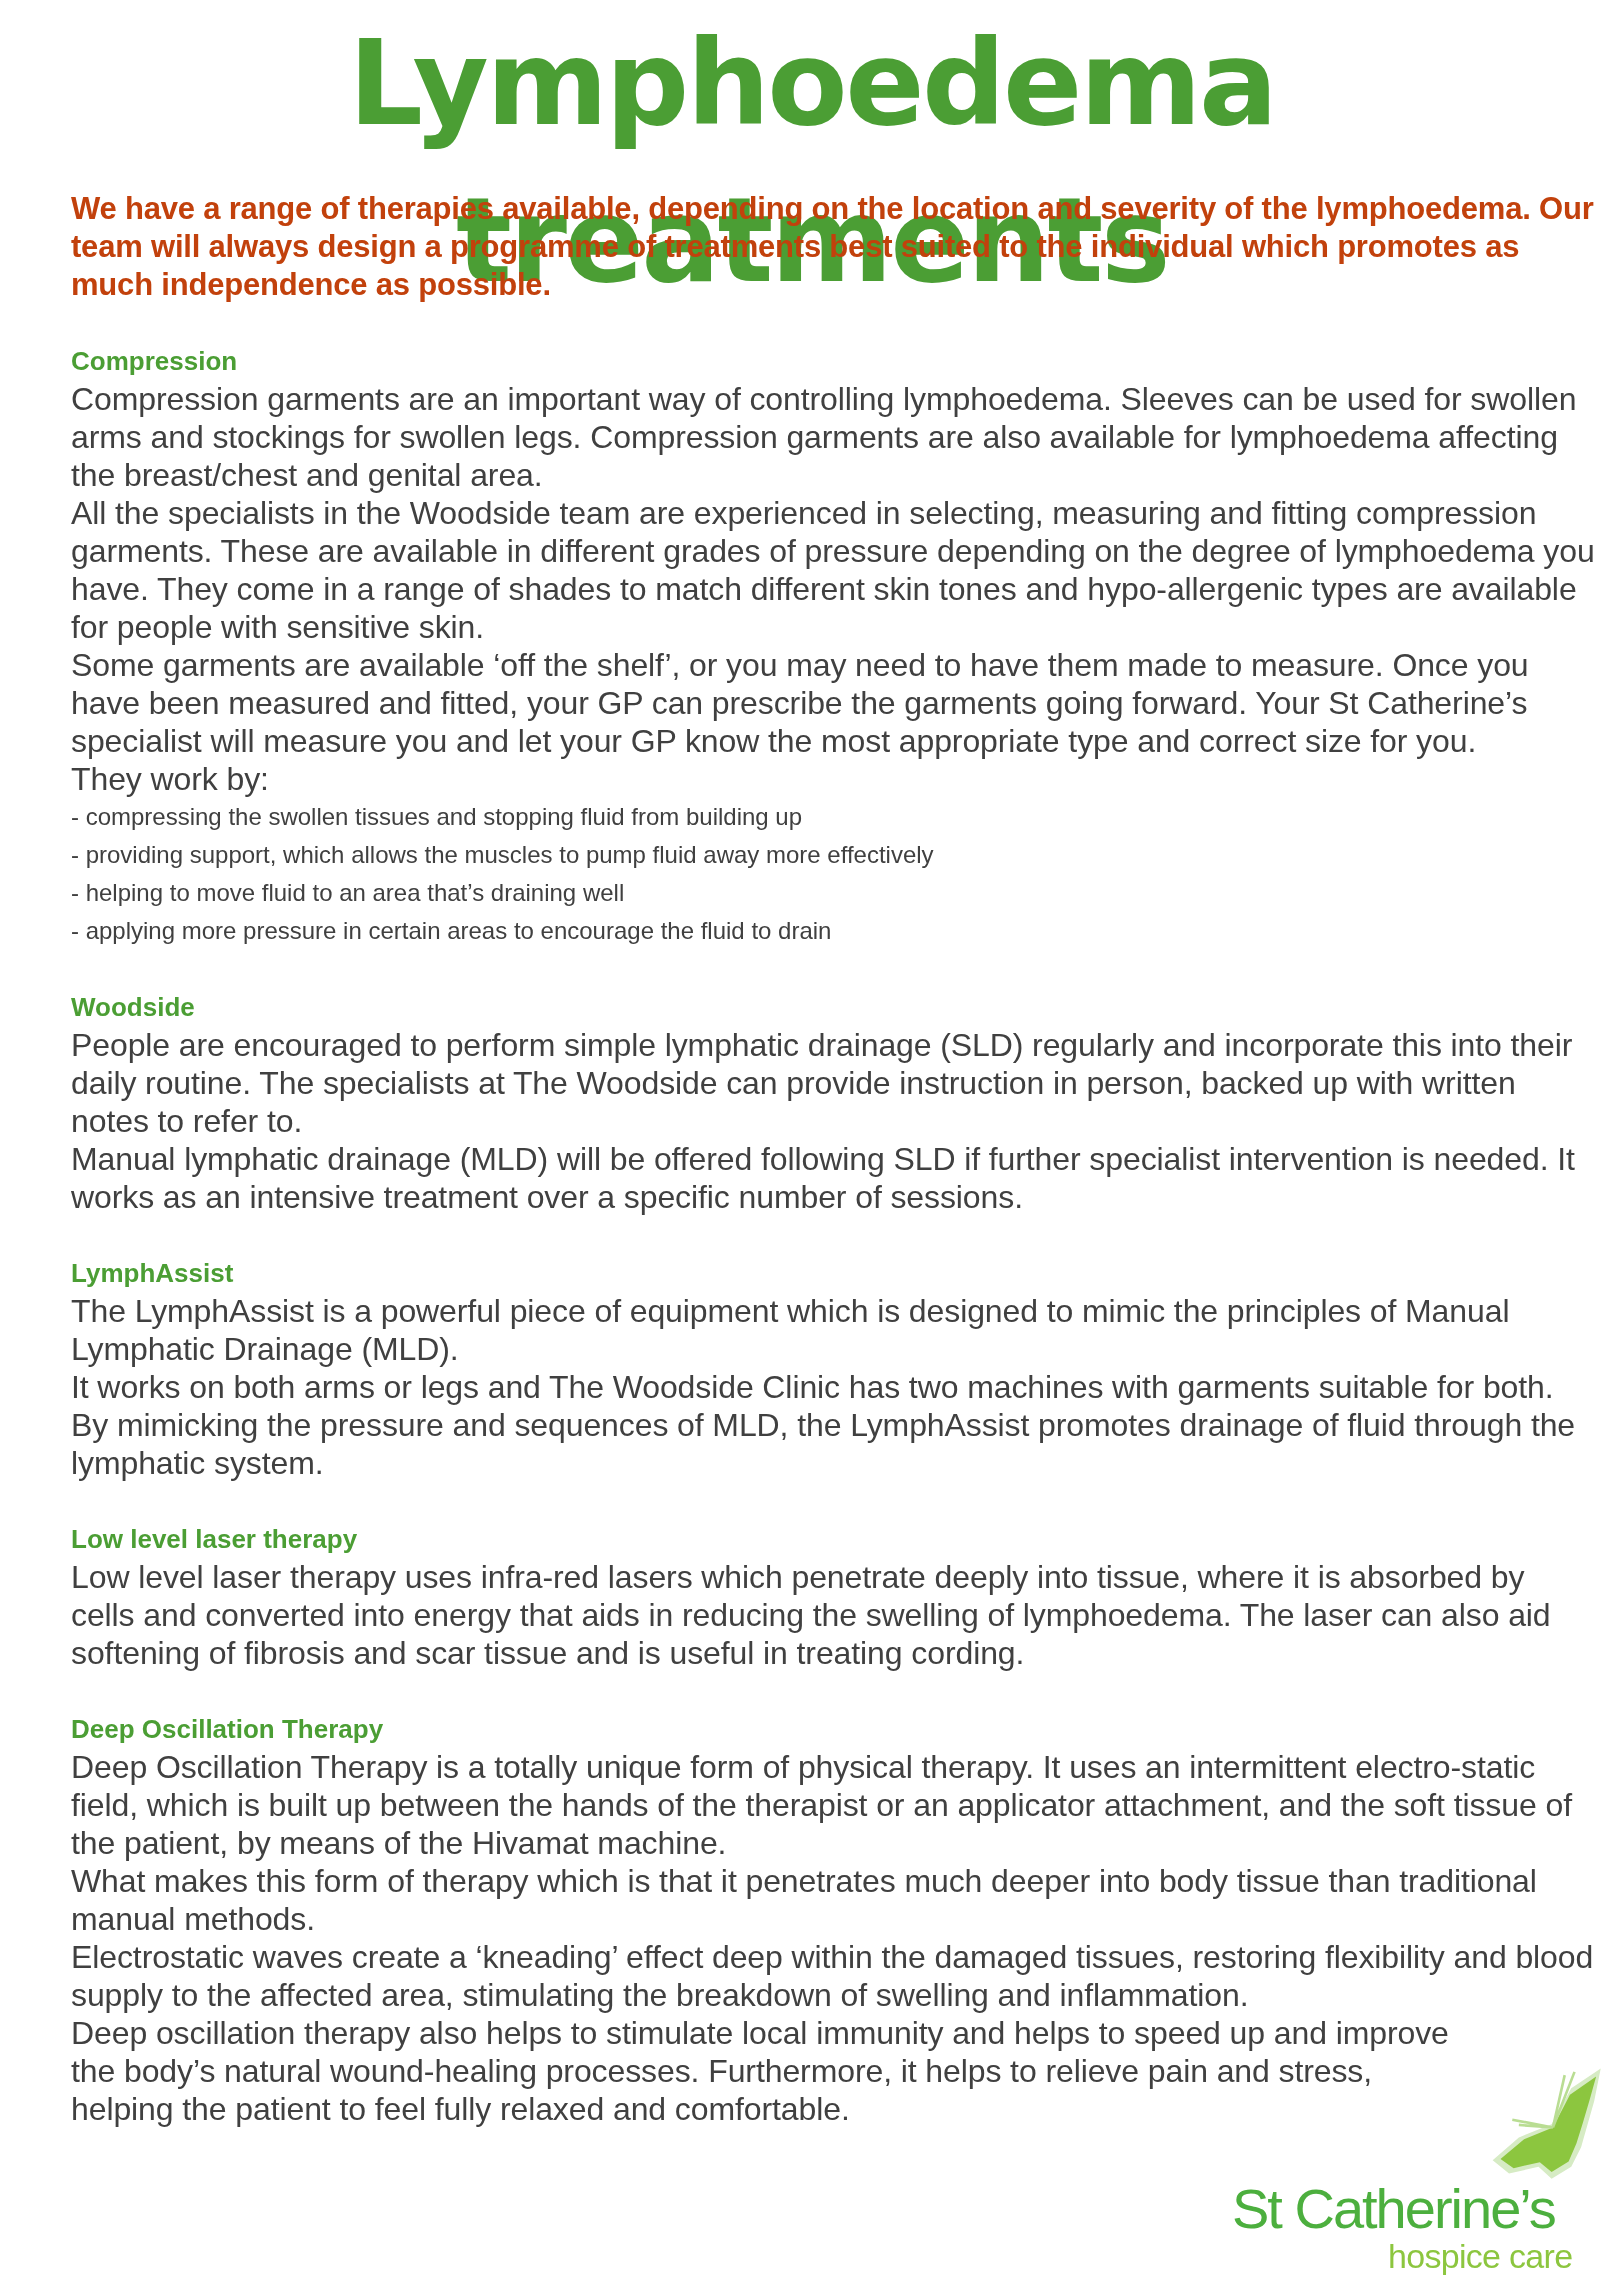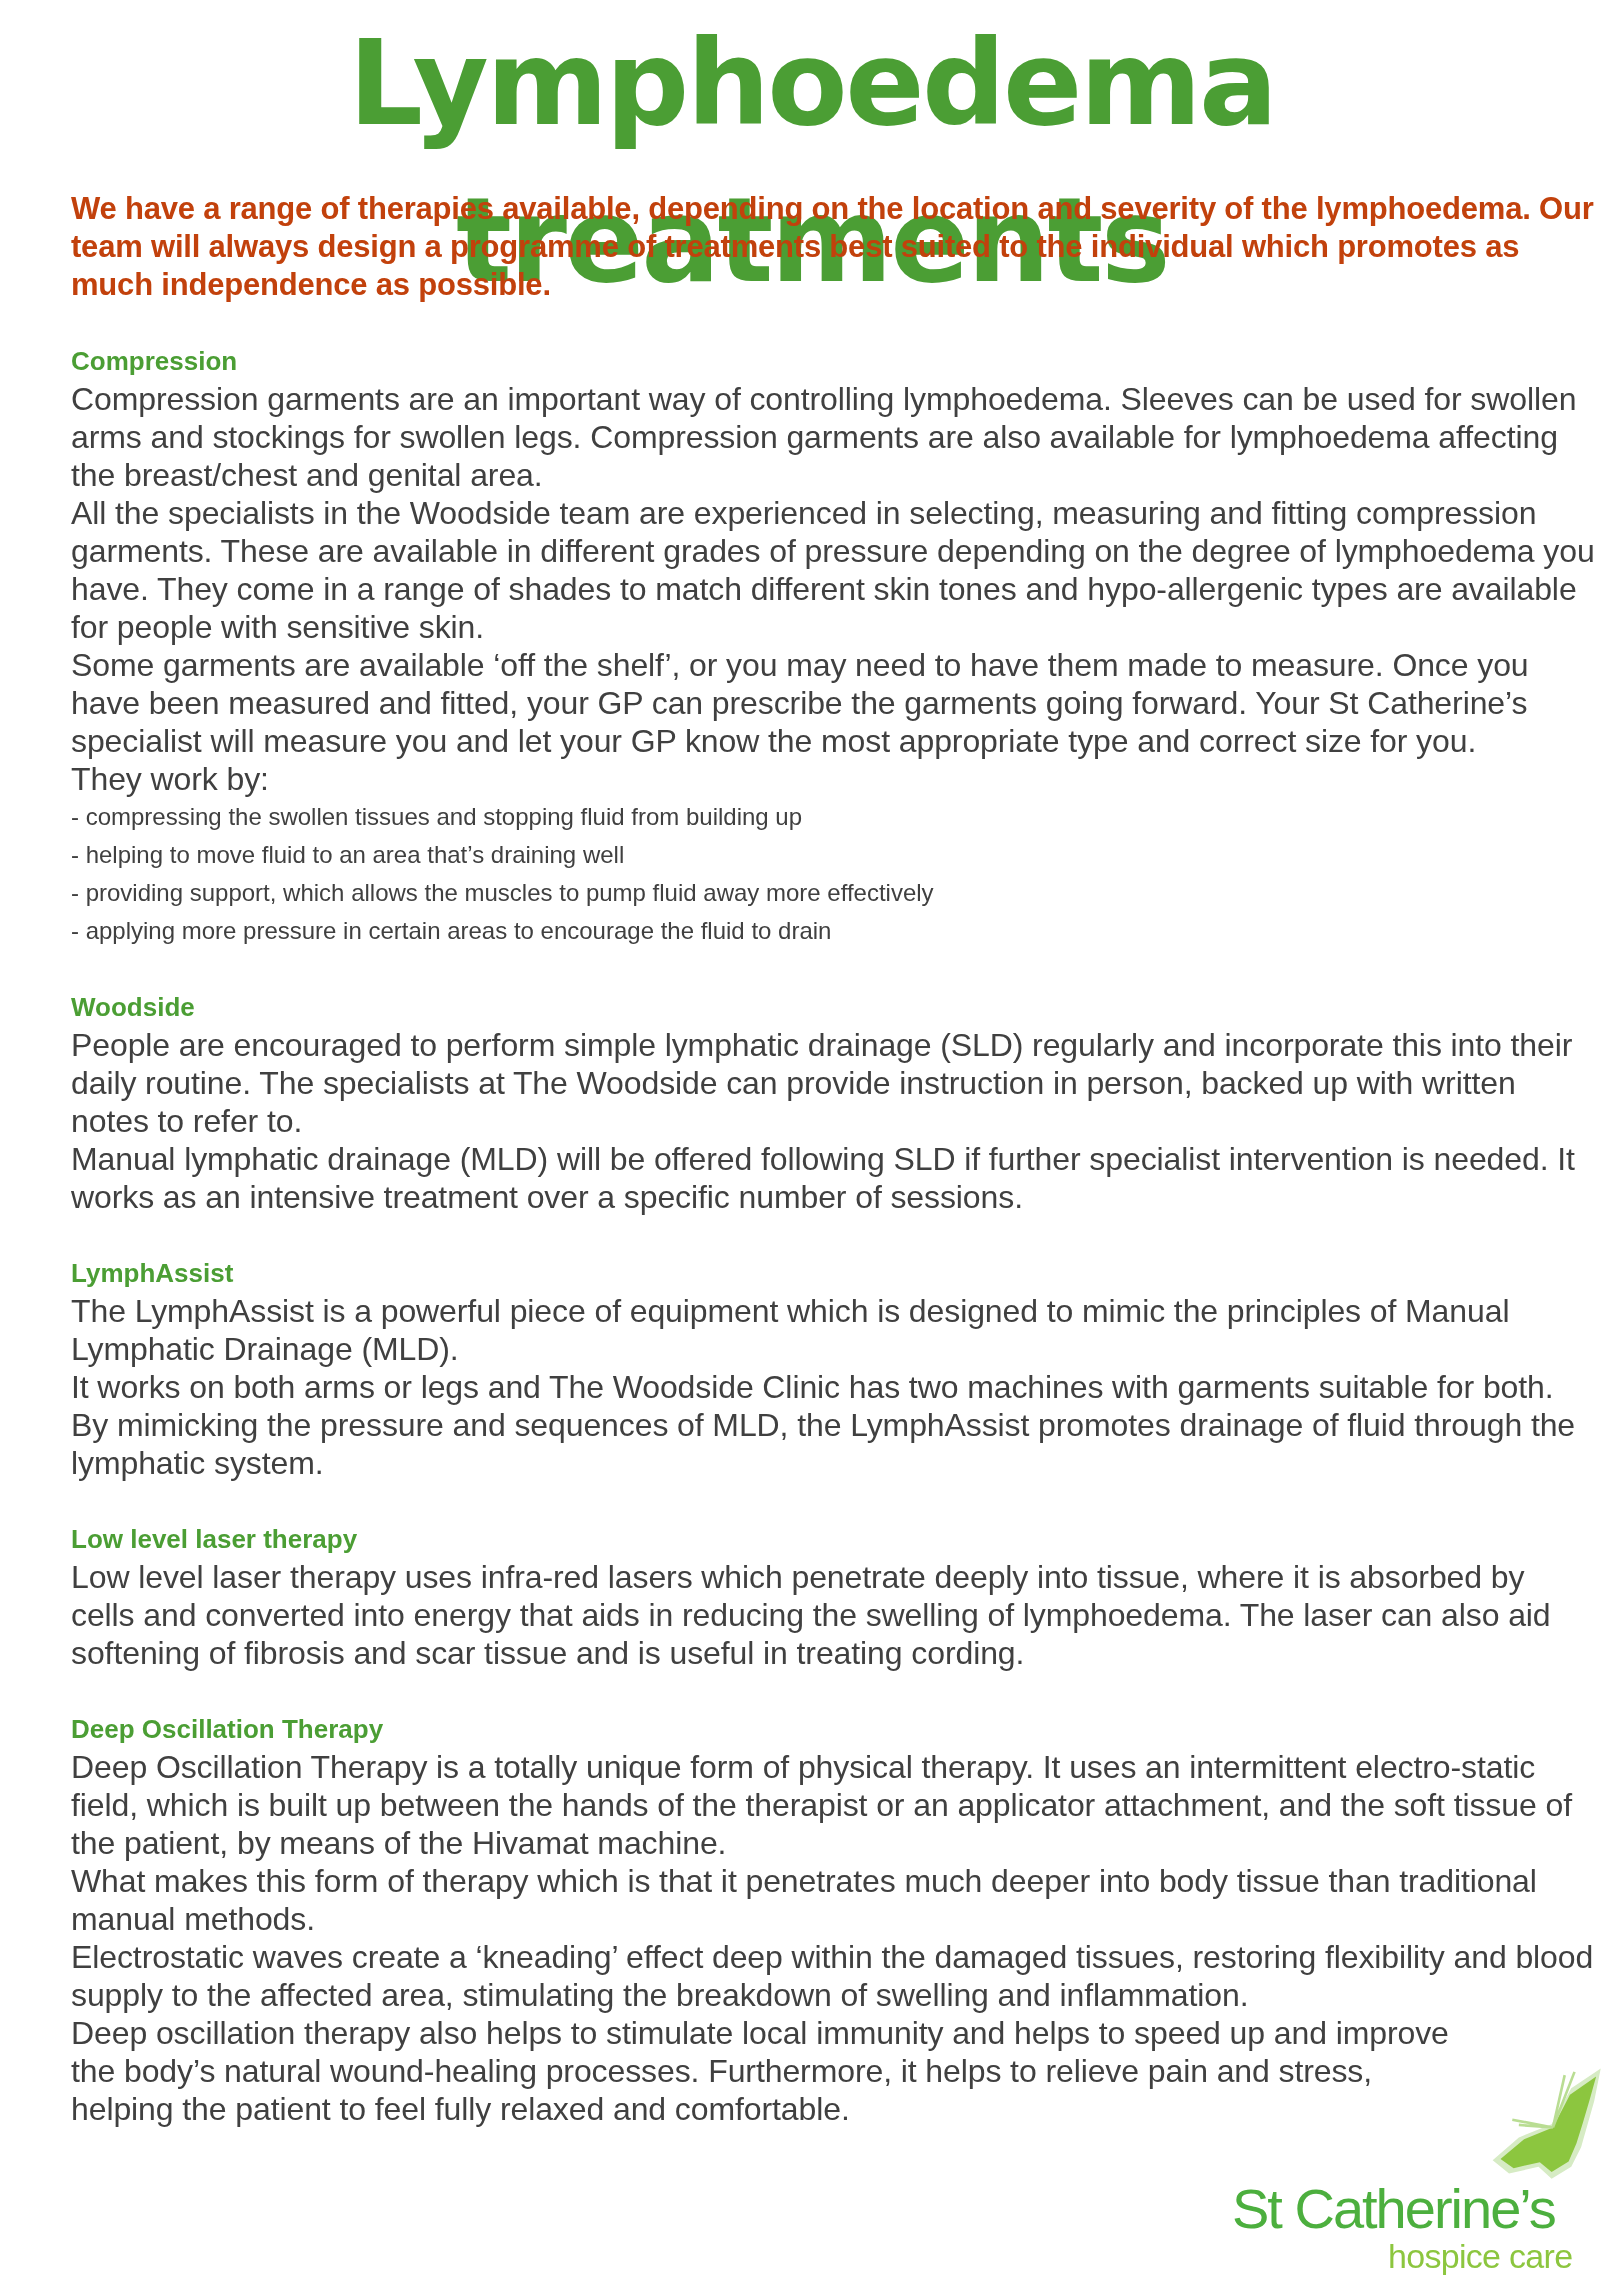--- a/index.html
+++ b/index.html
@@ -46,22 +46,22 @@
   <div class="content">
     <p class="intro">We have a range of therapies available, depending on the location and severity of the lymphoedema. Our team will always design a programme of treatments best suited to the individual which promotes as much independence as possible.</p>
 
     <div class="section">
       <h2 class="section-heading">Compression</h2>
       <p class="para">Compression garments are an important way of controlling lymphoedema. Sleeves can be used for swollen arms and stockings for swollen legs. Compression garments are also available for lymphoedema affecting the breast/chest and genital area.</p>
       <p class="para">All the specialists in the Woodside team are experienced in selecting, measuring and fitting compression garments. These are available in different grades of pressure depending on the degree of lymphoedema you have. They come in a range of shades to match different skin tones and hypo-allergenic types are available for people with sensitive skin.</p>
       <p class="para">Some garments are available ‘off the shelf’, or you may need to have them made to measure. Once you have been measured and fitted, your GP can prescribe the garments going forward. Your St Catherine’s specialist will measure you and let your GP know the most appropriate type and correct size for you.</p>
       <p class="para">They work by:</p>
       <p class="bullet">- compressing the swollen tissues and stopping fluid from building up</p>
+      <p class="bullet">- providing support, which allows the muscles to pump fluid away more effectively</p>
       <p class="bullet">- helping to move fluid to an area that’s draining well</p>
-      <p class="bullet">- providing support, which allows the muscles to pump fluid away more effectively</p>
       <p class="bullet">- applying more pressure in certain areas to encourage the fluid to drain</p>
     </div>
 
     <div class="section">
       <h2 class="section-heading">Woodside</h2>
       <p class="para">People are encouraged to perform simple lymphatic drainage (SLD) regularly and incorporate this into their daily routine. The specialists at The Woodside can provide instruction in person, backed up with written notes to refer to.</p>
       <p class="para">Manual lymphatic drainage (MLD) will be offered following SLD if further specialist intervention is needed. It works as an intensive treatment over a specific number of sessions.</p>
     </div>
 
     <div class="section">

